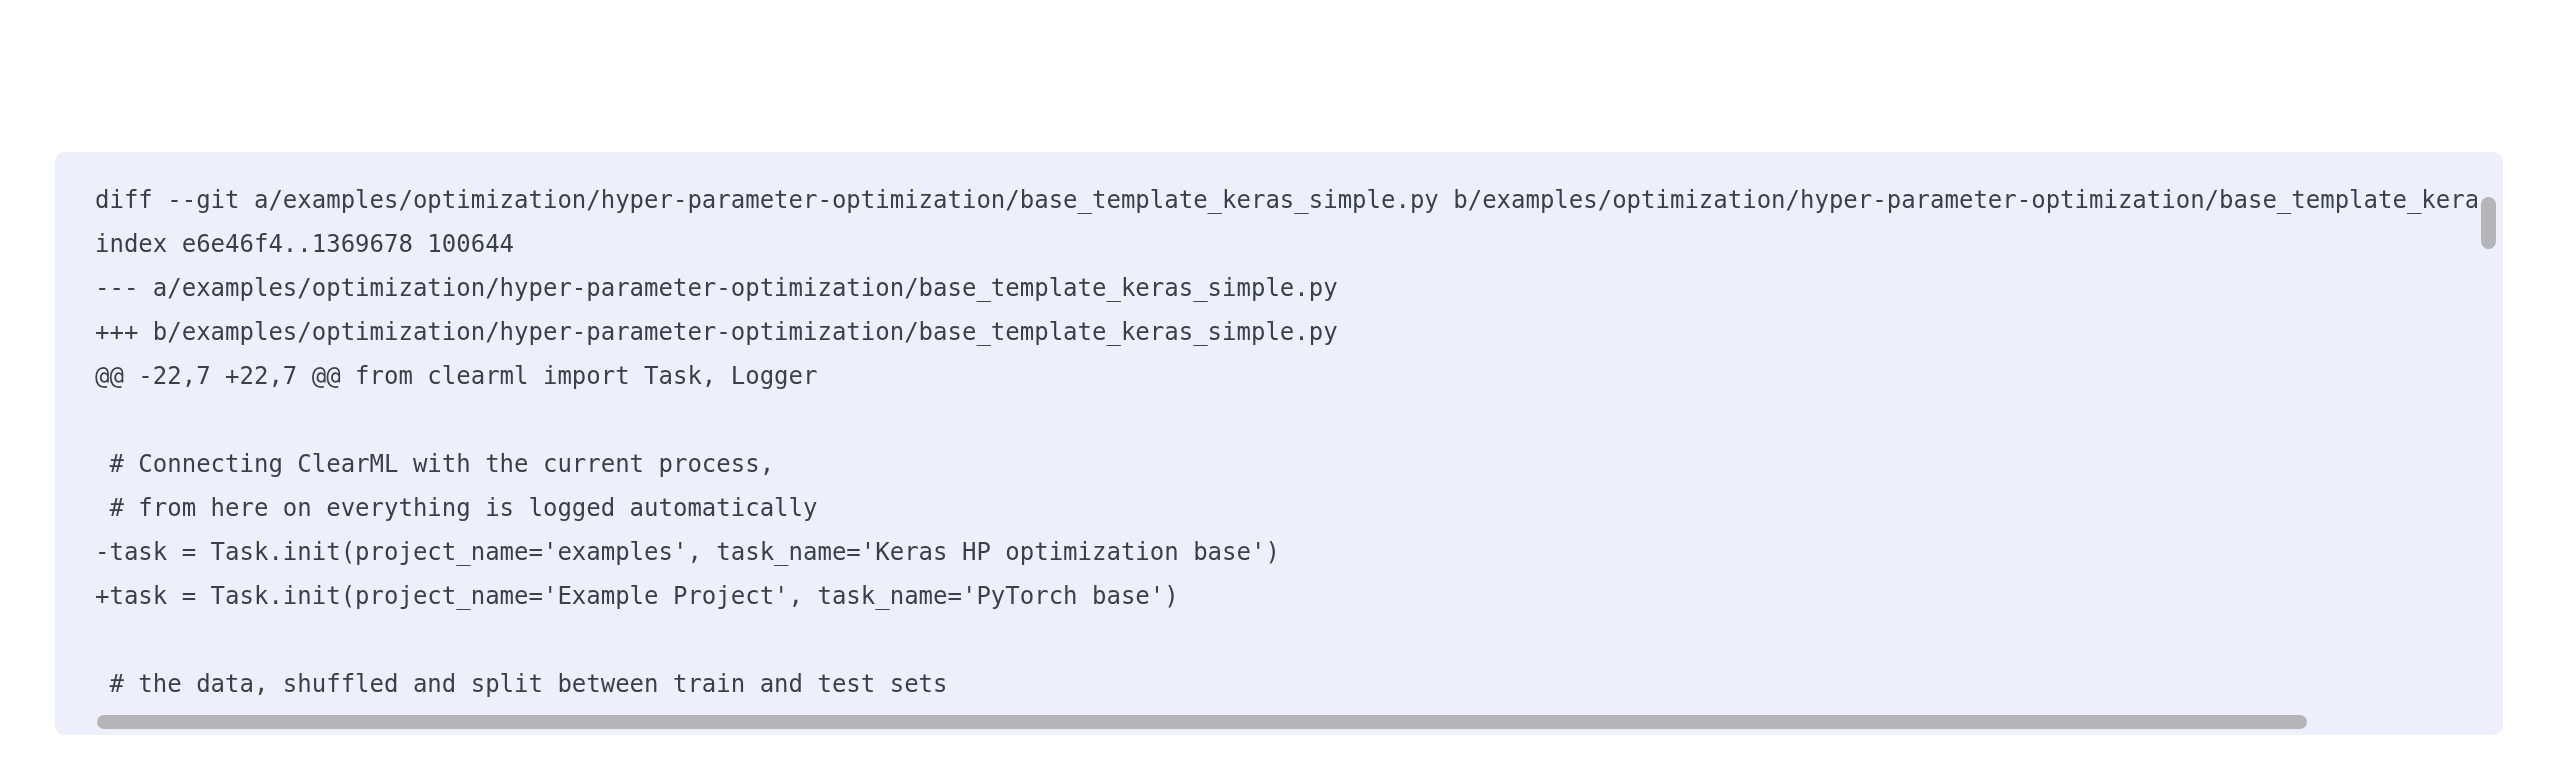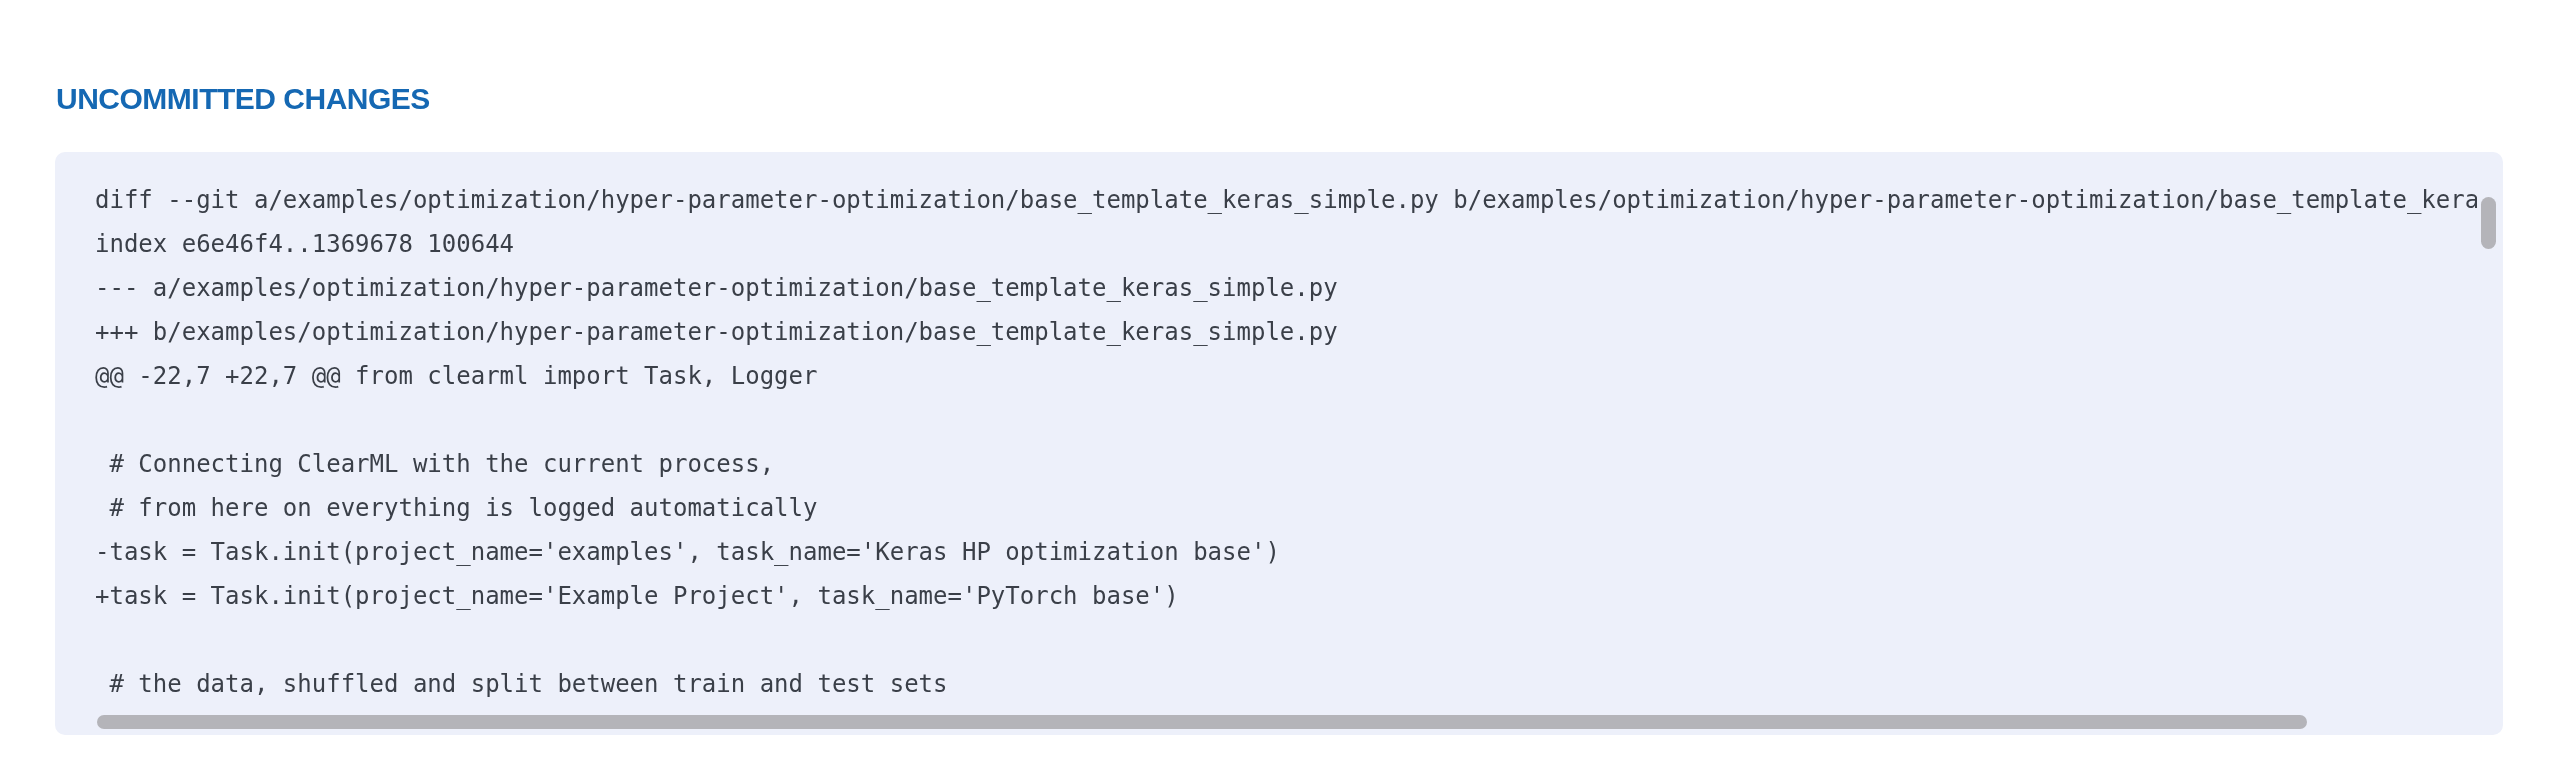--- a/index.html
+++ b/index.html
@@ -43,21 +43,20 @@
   .h-thumb{
     position:absolute;left:42px;top:563px;width:2210px;height:14px;
     background:var(--thumb);border-radius:7px;
   }
 </style>
 </head>
 <body>
 
 <div class="stage">
 
-  <h3 class="section-title">UNCOMMITTED CHANGES</h3>
 
   <div class="diff-panel">
 
     <div class="diff-clip">
       <pre class="diff-text">diff --git a/examples/optimization/hyper-parameter-optimization/base_template_keras_simple.py b/examples/optimization/hyper-parameter-optimization/base_template_keras_simple.py
 index e6e46f4..1369678 100644
 --- a/examples/optimization/hyper-parameter-optimization/base_template_keras_simple.py
 +++ b/examples/optimization/hyper-parameter-optimization/base_template_keras_simple.py
 @@ -22,7 +22,7 @@ from clearml import Task, Logger
 

